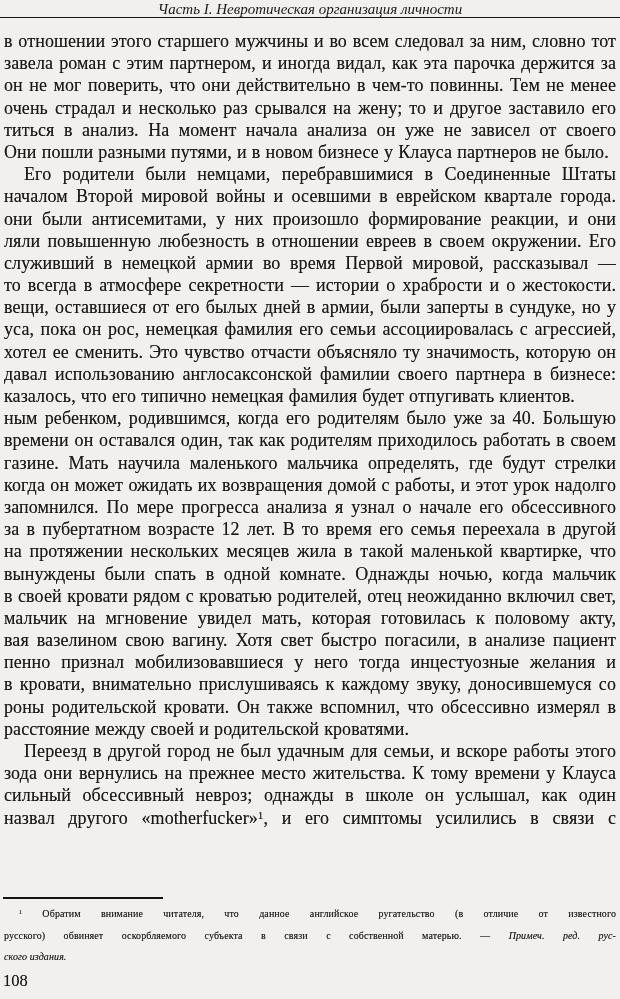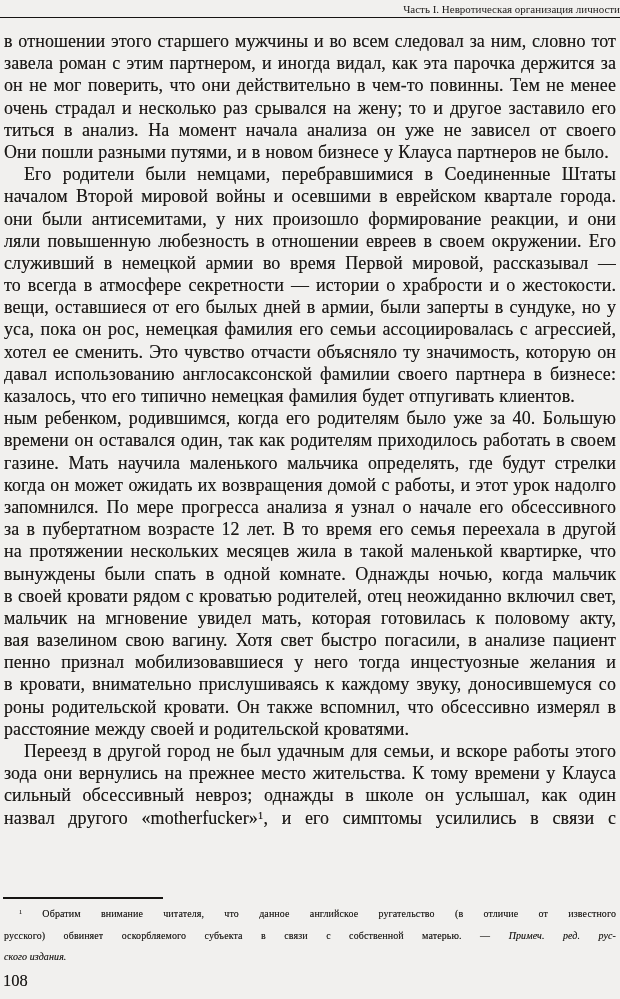--- a/index.html
+++ b/index.html
@@ -15,22 +15,23 @@
   }
   .page{
     position:relative;
     width:620px;height:999px;
     overflow:hidden;
     background:var(--page-bg);
   }
   
   .running-head{
     position:absolute;top:1px;left:0;right:0;
-    text-align:right;
-    font-size:11px;
+    text-align:center;
+    font-style:italic;
+    font-size:15px;
     line-height:16px;
     color:var(--ink);
   }
   .head-rule{
     position:absolute;top:17px;left:0;
     width:620px;height:0;
     border-top:1.8px solid #161412;
   }
   
   .text-block{

